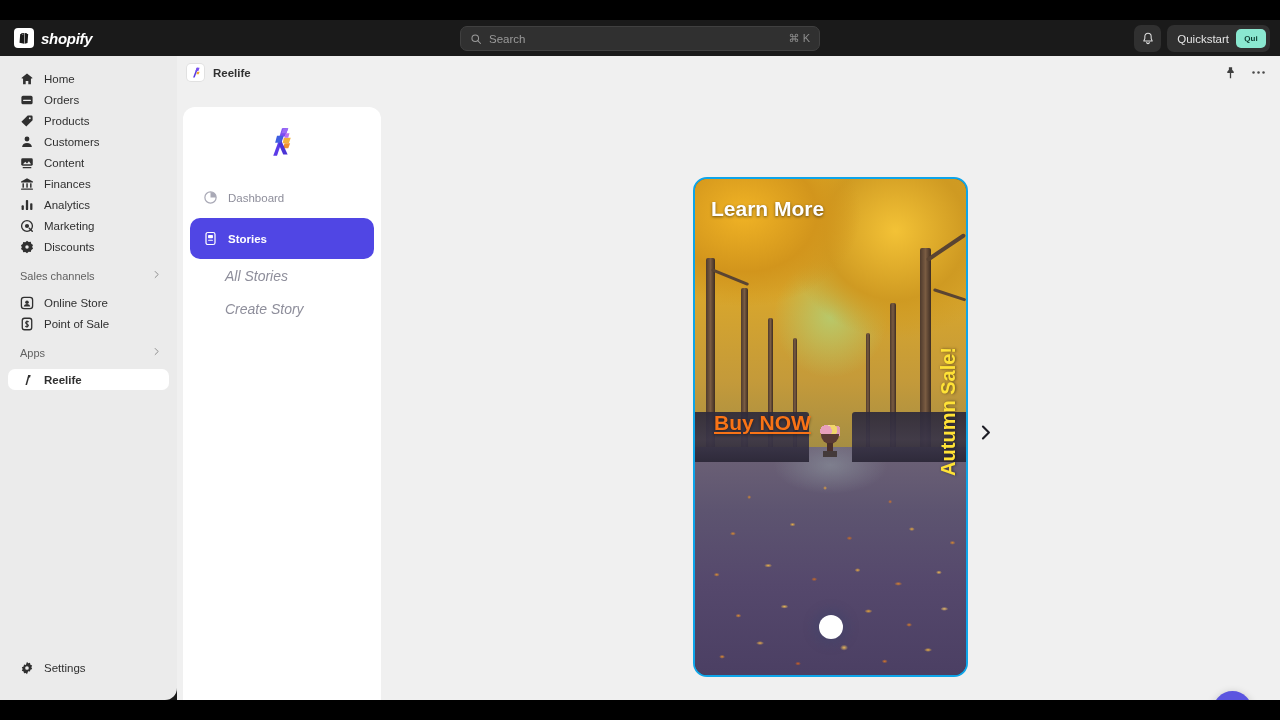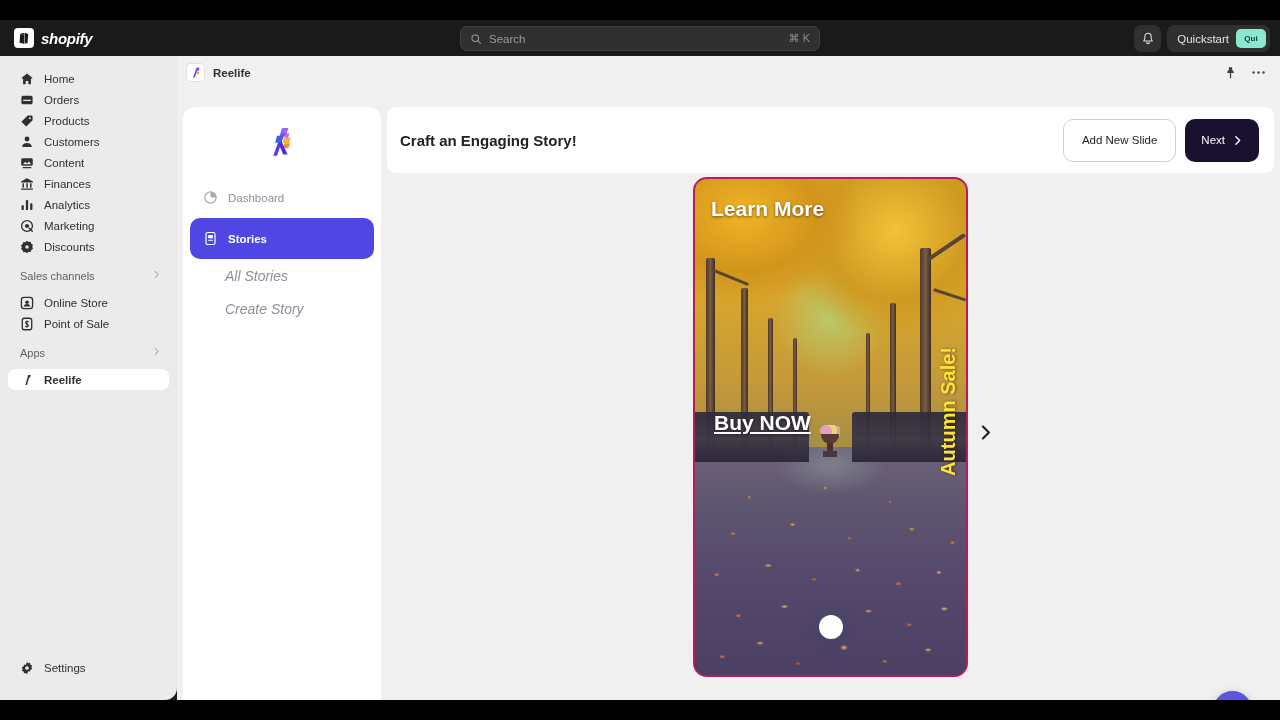--- a/index.html
+++ b/index.html
@@ -191,21 +191,21 @@
   
   #stage {
     position: absolute; left: 0; top: 78px;
     width: 887px; height: 520px;
     display: flex; align-items: flex-start; justify-content: center;
   }
   #slide {
     position: relative; top: -8px;
     width: 275px; height: 500px;
     border-radius: 14px;
-    border: 2px solid #be185d;
+    border: 2px solid #0ea5e9;
     overflow: hidden;
     background: #3a2a30;
     cursor: pointer;
   }
   
   #scene { position: absolute; inset: 0; }
   .sky {
     position: absolute; left: 0; top: 0; width: 100%; height: 58%;
     background:
       radial-gradient(ellipse 60% 45% at 18% 12%, #f0b325 0%, #d2951c 45%, rgba(180,120,20,0) 72%),
@@ -293,21 +293,21 @@
 
   
   .ov-learn {
     position: absolute; left: 16px; top: 18px;
     color: #fff; font-size: 21px; font-weight: bold;
     text-shadow: 0 1px 3px rgba(0,0,0,.55);
     cursor: move;
   }
   .ov-buy {
     position: absolute; left: 19px; top: 232px;
-    color: #ffffff; font-size: 21px; font-weight: bold;
+    color: #f97316; font-size: 21px; font-weight: bold;
     text-decoration: underline; text-underline-offset: 2px;
     text-shadow: 0 1px 3px rgba(0,0,0,.45);
     cursor: move;
   }
   .ov-autumn {
     position: absolute; right: 6px; top: 168px;
     color: #ffe236; font-size: 20px; font-weight: bold;
     writing-mode: vertical-rl; transform: rotate(180deg);
     text-shadow: 0 1px 3px rgba(0,0,0,.5);
     cursor: move;
@@ -575,32 +575,20 @@
       </div>
 
       <div class="side-gap"></div>
 
     </div>
 
     <div id="bottomstrip"></div>
 
     <div id="main">
 
-      <div id="headercard">
-        <span class="htitle">Craft an Engaging Story!</span>
-        <div id="btn-add">
-          <span>Add New Slide</span>
-        </div>
-        <div id="btn-next">
-          <span>Next</span>
-          <svg width="11" height="11" viewBox="0 0 16 16">
-            <path d="M5.6 2.4 11.2 8l-5.6 5.6" fill="none" stroke="#fff" stroke-width="2" stroke-linecap="round" stroke-linejoin="round"></path>
-          </svg>
-        </div>
-      </div>
 
       <div id="stage">
         <div id="slide">
           <div id="scene">
             <div class="sky"></div>
             <div class="trunk" style="left:4%;  top:16%; width:9px;  height:46%;"></div>
             <div class="trunk" style="left:17%; top:22%; width:7px;  height:40%;"></div>
             <div class="trunk" style="left:27%; top:28%; width:5px;  height:34%;"></div>
             <div class="trunk" style="left:36%; top:32%; width:4px;  height:30%;"></div>
             <div class="trunk" style="left:63%; top:31%; width:4px;  height:31%;"></div>

